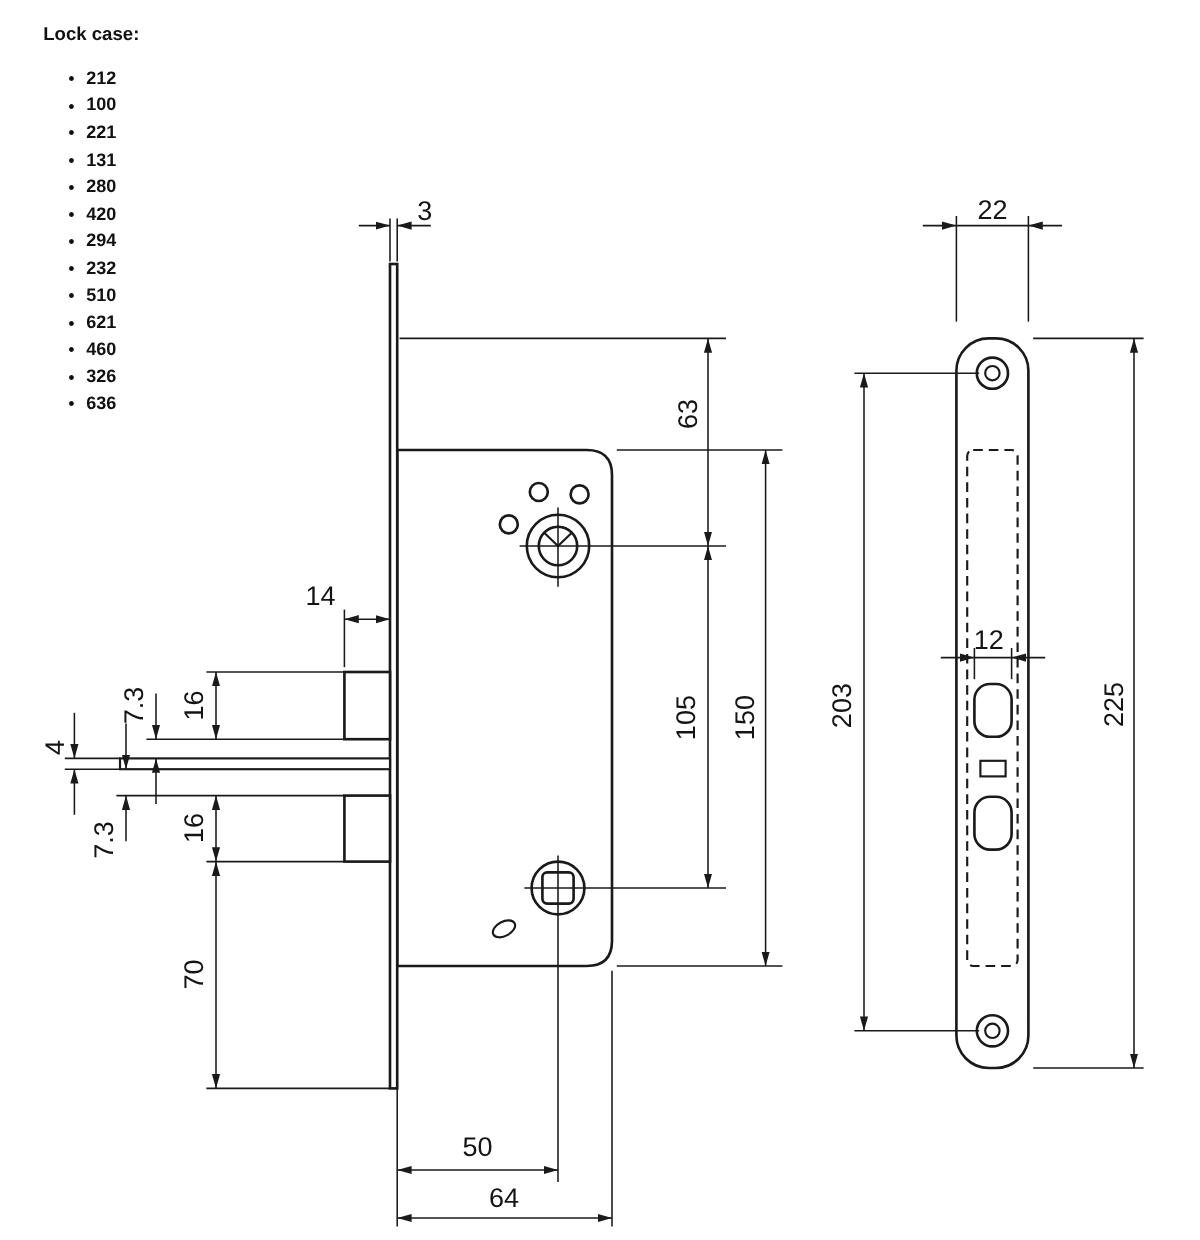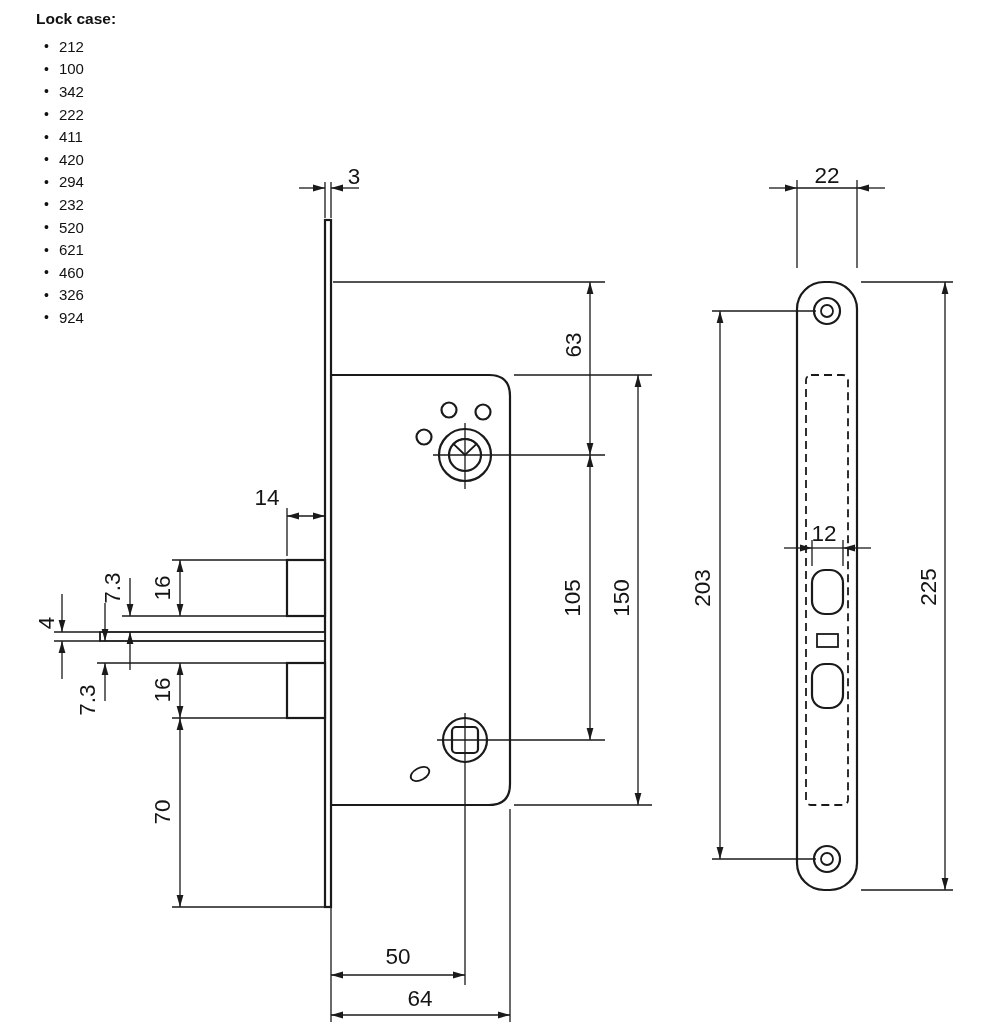--- a/index.html
+++ b/index.html
@@ -1,22 +1,22 @@
 <!DOCTYPE html>
 <html><head>
 <meta charset="utf-8">
 <style>
   html,body{margin:0;padding:0;}
   body{
     width:1000px;height:1033px;position:relative;background:#ffffff;
     font-family:"Liberation Sans",sans-serif;color:#141414;overflow:hidden;
   }
-  .lock-list{position:absolute;top:10px;left:36px;}
+  .lock-list{position:absolute;top:20px;left:36px;}
   .lc-title{font-weight:bold;font-size:15.5px;color:#111;margin:0 0 7px 0;}
-  .lock-list ul{list-style:none;margin:3px;padding:0 0 0 5px;}
+  .lock-list ul{list-style:none;margin:16px;padding:0 0 0 5px;font-weight:bold;}
   .lock-list li{font-size:15px;color:#111;height:22.6px;display:flex;align-items:center;}
   .lock-list li::before{content:"\2022";margin-right:10px;font-size:14px;color:#111;}
   svg{position:absolute;top:0;left:0;}
   .obj{stroke:#1a1a1a;stroke-width:2.2;fill:none;stroke-linecap:butt;}
   .objf{stroke:#1a1a1a;stroke-width:2.2;fill:#ffffff;}
   .thin{stroke:#1a1a1a;stroke-width:1.3;fill:none;}
   .dim{stroke:#1a1a1a;stroke-width:1.3;fill:none;}
   .dashed{stroke:#1a1a1a;stroke-width:1.8;fill:none;stroke-dasharray:8 5;}
   text.dlabel{font-size:22.5px;fill:#141414;text-anchor:middle;dominant-baseline:central;}
   marker path{fill:#1a1a1a;}
@@ -27,51 +27,51 @@
 <div class="lock-list">
   <div class="lc-title">Lock case:</div>
   <ul>
     <li>
         <span>212</span>
       </li>
     <li>
         <span>100</span>
       </li>
     <li>
-        <span>342</span>
-      </li>
-    <li>
-        <span>222</span>
-      </li>
-    <li>
-        <span>411</span>
+        <span>221</span>
+      </li>
+    <li>
+        <span>131</span>
+      </li>
+    <li>
+        <span>280</span>
       </li>
     <li>
         <span>420</span>
       </li>
     <li>
         <span>294</span>
       </li>
     <li>
         <span>232</span>
       </li>
     <li>
-        <span>520</span>
+        <span>510</span>
       </li>
     <li>
         <span>621</span>
       </li>
     <li>
         <span>460</span>
       </li>
     <li>
         <span>326</span>
       </li>
     <li>
-        <span>924</span>
+        <span>636</span>
       </li>
   </ul>
 </div>
 
 <svg width="1000" height="1033" viewBox="0 0 1000 1033">
   <defs>
     <marker id="arr" markerWidth="13" markerHeight="10" refX="12" refY="4" orient="auto-start-reverse" markerUnits="userSpaceOnUse">
       <path d="M0,0.6 L12,4 L0,7.4 Z"></path>
     </marker>
   </defs>

